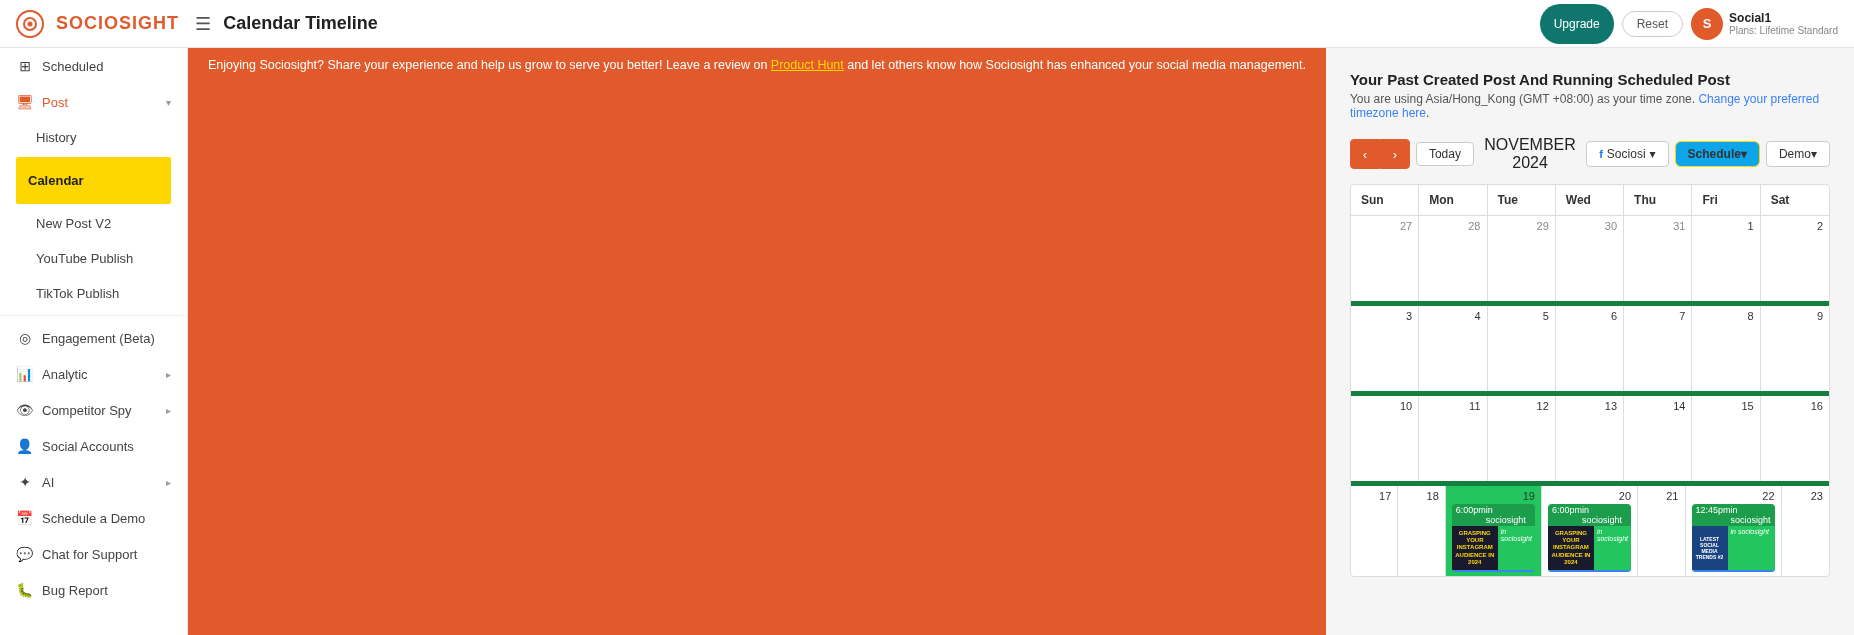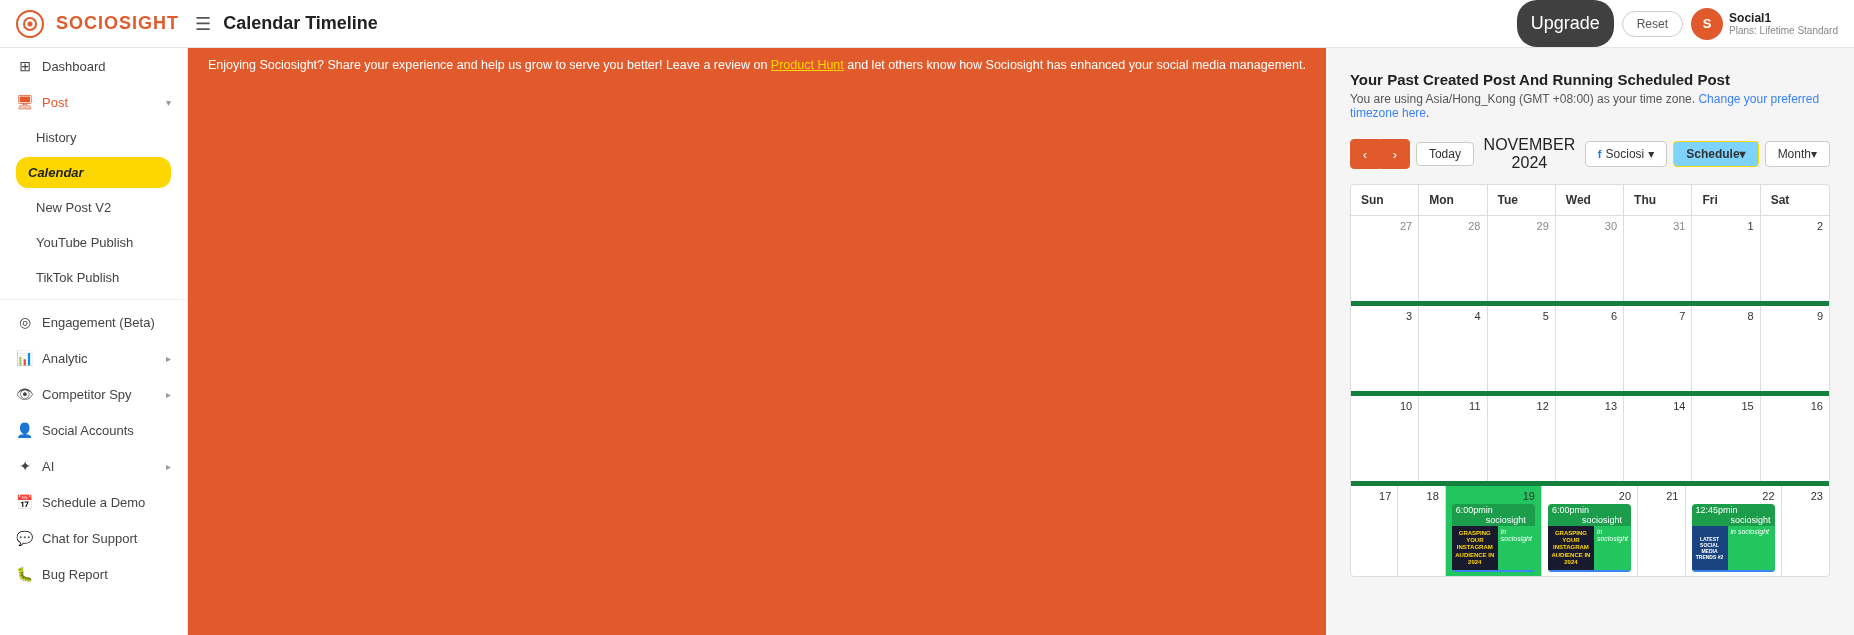--- a/index.html
+++ b/index.html
@@ -10,36 +10,36 @@
       display: flex; align-items: center; background: #fff;
       padding: 0 16px; height: 48px; border-bottom: 1px solid #e5e5e5;
       flex-shrink: 0; position: relative; z-index: 10;
     }
     .logo-area { display: flex; align-items: center; gap: 12px; margin-right: 16px; }
     .logo-text { font-size: 18px; font-weight: 700; color: #e05a2b; letter-spacing: 1px; }
     .logo-circle { width: 28px; height: 28px; border: 2px solid #e05a2b; border-radius: 50%; display: flex; align-items: center; justify-content: center; }
     .hamburger { font-size: 18px; color: #555; cursor: pointer; margin-right: 12px; }
     .page-title { font-size: 18px; font-weight: 700; color: #222; flex: 1; }
     .header-right { display: flex; align-items: center; gap: 8px; }
-    .btn-upgrade { background: #404040; color: #fff; border: none; border-radius: 20px; padding: 13px 14px; font-size: 18px; cursor: pointer; }
+    .btn-upgrade { background: #0f766e; color: #fff; border: none; border-radius: 20px; padding: 13px 14px; font-size: 12px; cursor: pointer; }
     .btn-reset { background: #fff; color: #555; border: 1px solid #ccc; border-radius: 20px; padding: 5px 14px; font-size: 12px; cursor: pointer; }
     .user-avatar-area { display: flex; align-items: center; gap: 6px; }
     .user-avatar { width: 32px; height: 32px; border-radius: 50%; background: #e05a2b; display: flex; align-items: center; justify-content: center; color: #fff; font-size: 13px; font-weight: 700; }
     .user-info { display: flex; flex-direction: column; }
     .user-name { font-size: 12px; font-weight: 600; color: #222; }
     .user-plan { font-size: 10px; color: #888; }
 
     
     .main-layout { display: flex; flex: 1; overflow: hidden; }
 
     
     .sidebar { width: 188px; background: #fff; border-right: 1px solid #e5e5e5; display: flex; flex-direction: column; overflow-y: auto; flex-shrink: 0; }
     .sidebar-item { display: flex; align-items: center; gap: 8px; padding: 10px 16px; cursor: pointer; font-size: 13px; color: #444; position: relative; }
     .sidebar-item.active { color: #e05a2b; }
-    .sidebar-item.active-bg { background: #FFD700; border-radius: 12px; margin: 0 8px; padding: 8px 12px; font-weight: 600; color: #222; font-style: italic; }
+    .sidebar-item.active-bg { background: #FFD700; border-radius: 2px; margin: 0 8px; padding: 16px 12px; font-weight: 600; color: #222; }
     .sidebar-item .chevron { margin-left: auto; font-size: 10px; color: #999; }
     .sidebar-icon { font-size: 14px; width: 18px; text-align: center; }
     .sidebar-divider { border: none; border-top: 1px solid #f0f0f0; margin: 4px 0; }
 
     
     .content-area { flex: 1; display: flex; overflow: hidden; }
 
     
     .banner { background: #e05a2b; color: #fff; padding: 10px 20px; font-size: 12.5px; flex-shrink: 0; }
     .banner a { color: #FFD700; text-decoration: underline; }
@@ -53,21 +53,21 @@
     
     .cal-controls { display: flex; align-items: center; margin-bottom: 12px; }
     .cal-nav { display: flex; align-items: center; }
     .cal-nav-btn { width: 30px; height: 30px; border: 1px solid #e05a2b; background: #e05a2b; color: #fff; border-radius: 4px; cursor: pointer; font-size: 13px; display: flex; align-items: center; justify-content: center; }
     .cal-nav-btn:first-child { border-radius: 4px 0 0 4px; }
     .cal-nav-btn:last-child { border-radius: 0 4px 4px 0; }
     .cal-today-btn { margin-left: 6px; padding: 4px 12px; border: 1px solid #ccc; background: #fff; border-radius: 4px; font-size: 12px; cursor: pointer; color: #333; }
     .cal-month-label { flex: 1; text-align: center; font-size: 16px; font-weight: 400; color: #222; }
     .cal-right-controls { display: flex; align-items: center; gap: 6px; }
     .cal-dropdown-btn { display: flex; align-items: center; gap: 4px; padding: 5px 12px; border: 1px solid #ccc; background: #fff; border-radius: 4px; font-size: 12px; cursor: pointer; color: #333; }
-    .cal-dropdown-btn.yellow { background: #7dd3fc; border-color: #FFD700; font-weight: 600; }
+    .cal-dropdown-btn.yellow { background: #0ea5e9; border-color: #FFD700; font-weight: 600; border-radius: 6px; }
     .cal-dropdown-btn .fb-icon { color: #1877F2; font-size: 11px; font-weight: 700; }
 
     
     .calendar-grid { background: #fff; border: 1px solid #ddd; border-radius: 4px; overflow: hidden; }
     .cal-header-row { display: grid; grid-template-columns: repeat(7, 1fr); border-bottom: 1px solid #ddd; }
     .cal-header-cell { padding: 8px 10px; font-size: 12px; font-weight: 600; color: #333; border-right: 1px solid #ddd; text-align: left; }
     .cal-header-cell:last-child { border-right: none; }
     .cal-body { display: flex; flex-direction: column; }
     .cal-row { display: grid; grid-template-columns: repeat(7, 1fr); border-bottom: 5px solid #15803d; }
     .cal-row:last-child { border-bottom: none; }
@@ -115,21 +115,21 @@
       </div>
     </div>
   </div>
 </div>
 
 <div class="main-layout">
 
   <div class="sidebar">
     <div class="sidebar-item">
       <span class="sidebar-icon">⊞</span>
-      <span>Dashboard</span>
+      <span>Scheduled</span>
     </div>
     <div class="sidebar-item active">
       <span class="sidebar-icon">🖥</span>
       <span>Post</span>
       <span class="chevron">▾</span>
     </div>
     <div class="sidebar-item" style="padding-left:36px">
       <span>History</span>
     </div>
     <div style="padding: 2px 8px;">
@@ -206,21 +206,21 @@
         <div class="cal-right-controls">
           <button class="cal-dropdown-btn">
             <span class="fb-icon">f</span>
             <span> Sociosi</span>
             <span>▾</span>
           </button>
           <button class="cal-dropdown-btn yellow">
             <span>Schedule▾</span>
           </button>
           <button class="cal-dropdown-btn">
-            <span>Month▾</span>
+            <span>Demo▾</span>
           </button>
         </div>
       </div>
 
       <div class="calendar-grid">
 
         <div class="cal-header-row">
           <div class="cal-header-cell">Sun</div>
           <div class="cal-header-cell">Mon</div>
           <div class="cal-header-cell">Tue</div>

